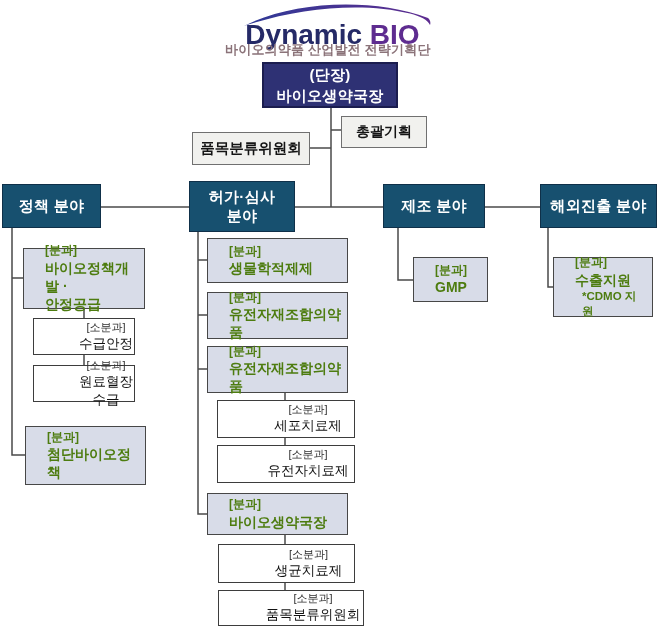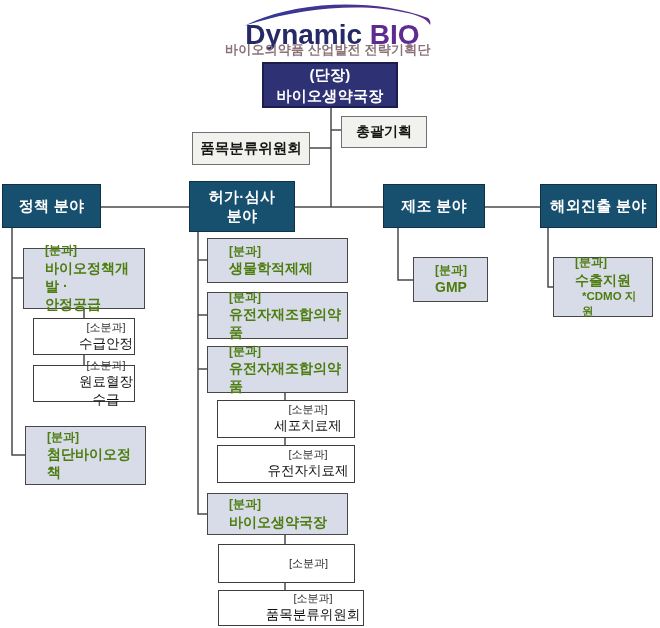--- a/index.html
+++ b/index.html
@@ -207,20 +207,21 @@
   <div class="box sobunkwa" style="left:217px; top:445px; width:138px; height:38px;">
     <span class="tag">[소분과]</span>
     <span class="name">유전자치료제</span>
   </div>
   <div class="box bunkwa" style="left:207px; top:493px; width:141px; height:42px;">
     <span class="tag">[분과]</span>
     <span class="name">바이오생약국장</span>
   </div>
   <div class="box sobunkwa" style="left:218px; top:544px; width:137px; height:39px;">
     <span class="tag">[소분과]</span>
+    <span class="name">생균치료제</span>
   </div>
   <div class="box sobunkwa" style="left:218px; top:590px; width:146px; height:36px;">
     <span class="tag">[소분과]</span>
     <span class="name">품목분류위원회</span>
   </div>
 
   <div class="box bunkwa" style="left:413px; top:257px; width:75px; height:45px;">
     <span class="tag">[분과]</span>
     <span class="name">GMP</span>
   </div>

